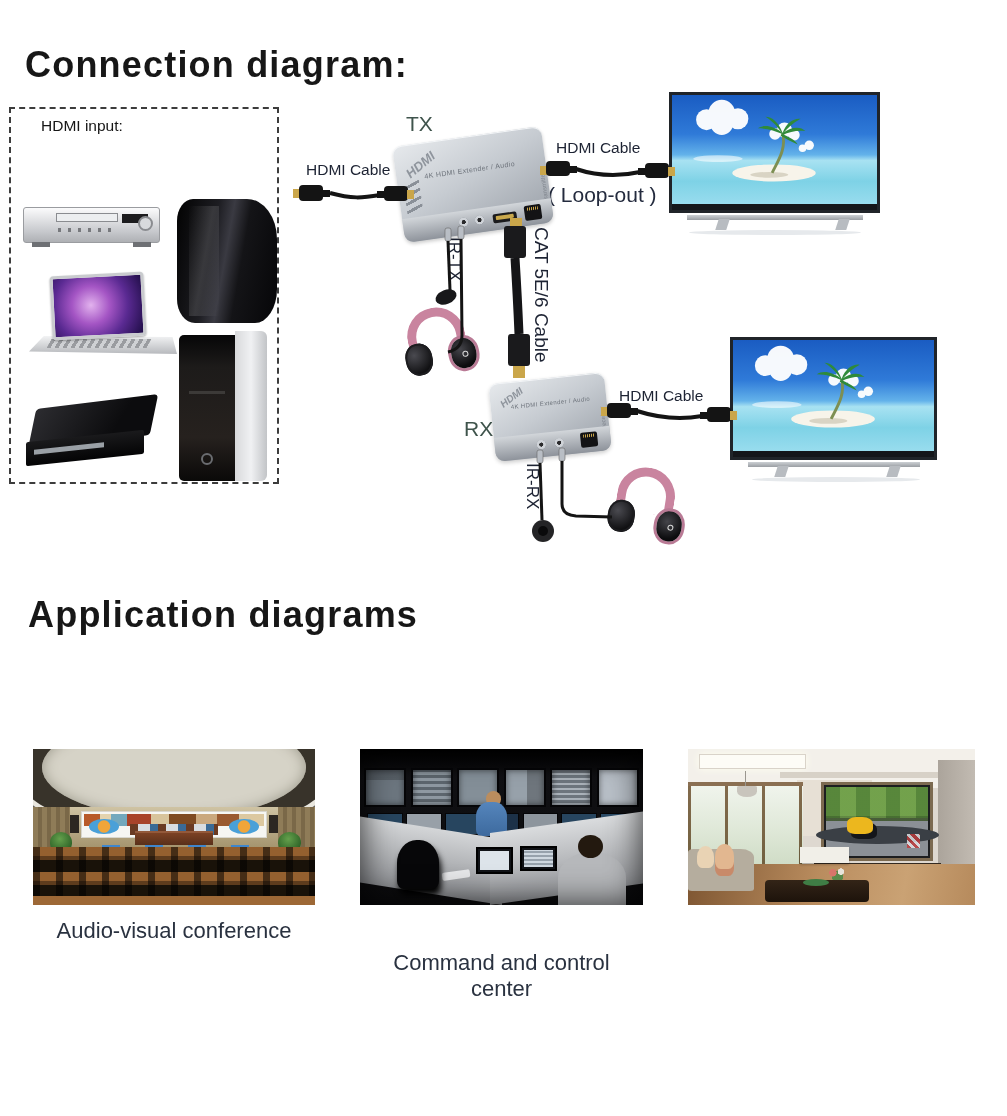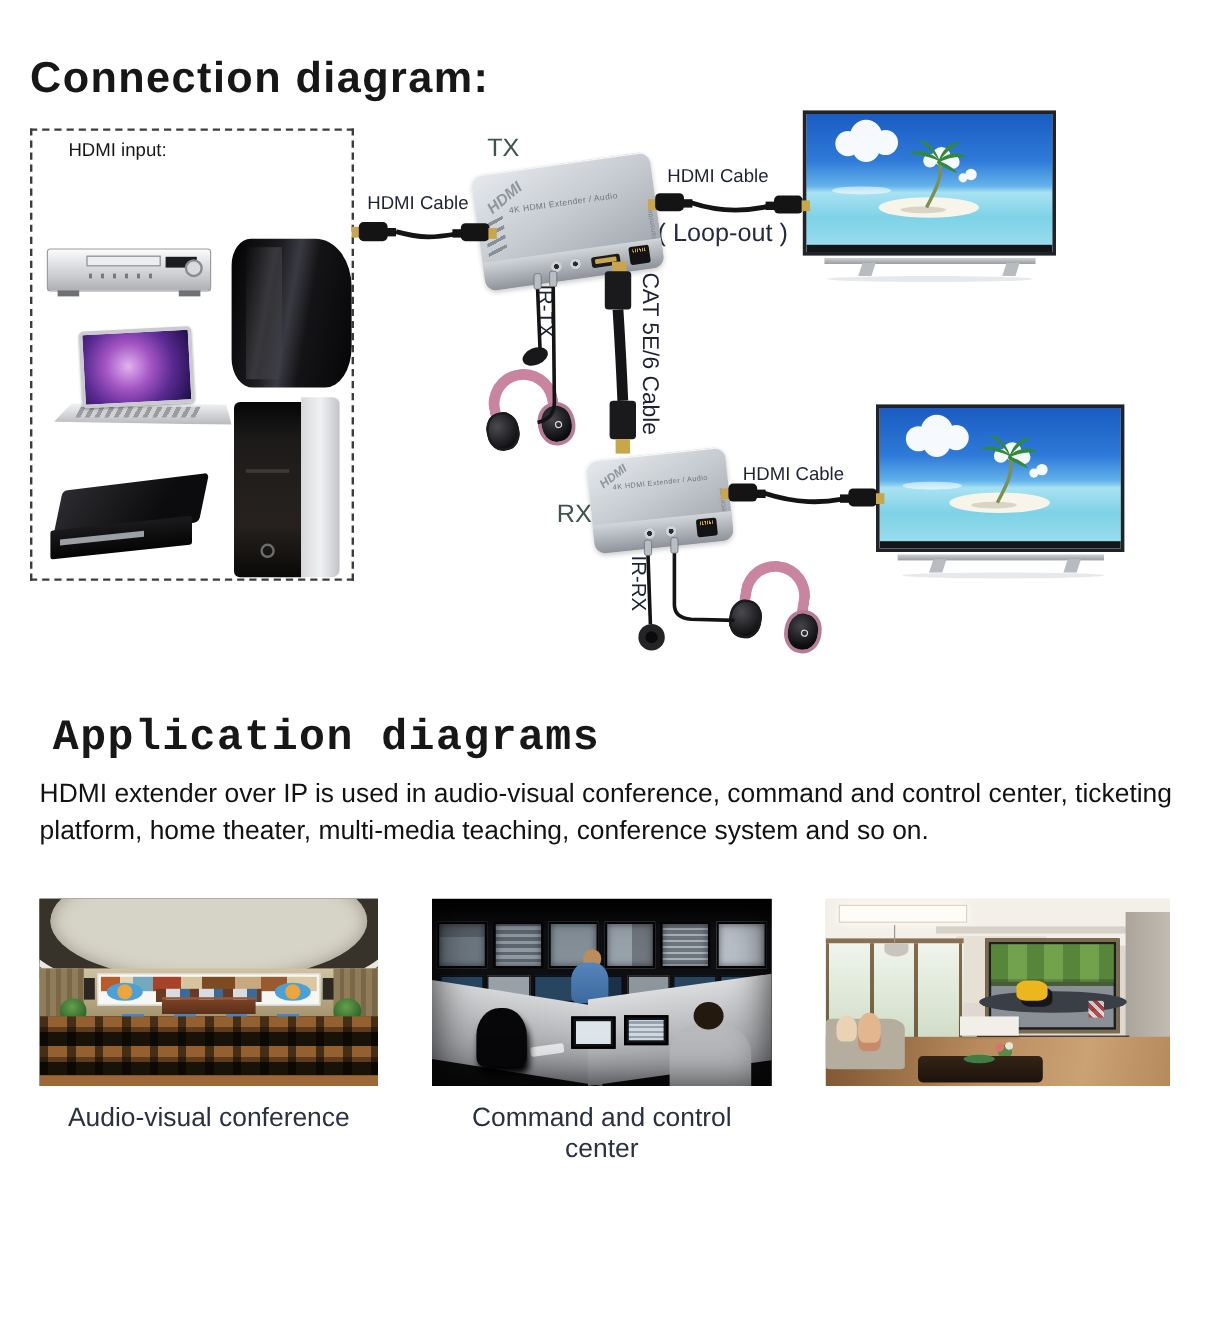--- a/index.html
+++ b/index.html
@@ -2,32 +2,32 @@
 <html><head>
 <meta charset="utf-8">
 <style>
   * { margin:0; padding:0; box-sizing:border-box; }
   body { background:#ffffff; font-family:"Liberation Sans", sans-serif; }
   .page { position:relative; width:1007px; height:1116px; background:#fff; overflow:hidden; }
 
   
   .h-title { position:absolute; font-weight:bold; color:#171717; font-size:36px; letter-spacing:1.2px; }
   #conn-title { left:25px; top:44px; }
-  #app-title  { left:44px; top:594px;font-family:Liberation Mono, monospace; }
+  #app-title  { left:28px; top:594px; }
   #app-desc { position:absolute; left:33px; top:645px; width:962px; font-size:22px; line-height:1.41; color:#121212; }
 
   .lbl { position:absolute; color:#1d2333; white-space:nowrap; }
   .lbl-cable { font-size:15.5px; }
   .lbl-vert { transform:rotate(90deg); transform-origin:0 0; font-size:17px; }
   #lbl-cat { font-size:19px; }
   .lbl-txrx { font-size:21px; color:#3f544c; }
   #lbl-loopout { font-size:21px; color:#242b3e; }
 
   
-  #input-box { position:absolute; left:25px; top:107px; width:270px; height:377px; border:2px dashed #3c3c3c; }
+  #input-box { position:absolute; left:9px; top:107px; width:270px; height:377px; border:2px dashed #3c3c3c; }
   #input-text { position:absolute; left:30px; top:8px; display:flex; font-size:15.5px; color:#161616; }
   #input-text .lab { margin-right:7px; }
   #input-text .lines div { line-height:21px; }
 
   
   .ill { position:absolute; }
   #dvd { left:12px; top:98px; width:137px; height:36px; background:linear-gradient(#fbfbfc,#c6c8cc 70%,#aeb0b4); border-radius:3px; border:1px solid #9a9ca0; }
   #dvd .tray { position:absolute; left:32px; top:5px; width:62px; height:9px; background:#eceef0; border:1px solid #8a8c90; }
   #dvd .disp { position:absolute; left:98px; top:6px; width:26px; height:9px; background:#1c1c1e; }
   #dvd .btns { position:absolute; left:34px; top:20px; width:60px; height:4px; background:repeating-linear-gradient(90deg,#77797d 0 3px,transparent 3px 10px); }
@@ -83,21 +83,21 @@
   .hp .cupL { position:absolute; left:0px; bottom:2px; width:27px; height:32px; border-radius:46%; background:radial-gradient(circle at 35% 35%, #4a4a50, #101012 70%); box-shadow:inset 0 0 0 2px #1c1c1f; }
   .hp .cupR { position:absolute; right:3px; bottom:0px; width:25px; height:30px; border-radius:46%; background:radial-gradient(circle at 40% 35%, #44444a, #0c0c0e 70%); box-shadow:0 0 0 3px #b97a95; }
   .hp .dot { position:absolute; right:11px; bottom:11px; width:6px; height:6px; border-radius:50%; border:1px solid #ddd; }
 
   
   .appimg { position:absolute; top:749px; height:156px; overflow:hidden; background:#111; }
   #app-conf { left:33px; width:282px; }
   #app-ctrl { left:360px; width:283px; }
   #app-home { left:688px; width:287px; background:#ded8d0; }
   .caption { position:absolute; top:918px; font-size:22px; color:#2a3240; text-align:center; }
-  #cap-1 { left:33px; width:282px; } #cap-2 { left:360px; width:283px; } #cap-3 { left:688px; width:287px; }
+  #cap-1 { left:33px; width:282px; } #cap-2 { left:360px; width:283px;margin-top:32px; } #cap-3 { left:688px; width:287px; }
 
   
   .cf-ceil { position:absolute; inset:0 0 58% 0; background:radial-gradient(ellipse at 50% 115%, #57503f 0%, #2b2620 55%, #17140f 100%); }
   .cf-ring { position:absolute; left:-9%; top:-34%; width:118%; height:92%; border-radius:50%; background:#38332a; border:5px solid #e9e7df; box-shadow:0 0 9px 2px #ffffff88; }
   .cf-ringin { position:absolute; left:9%; top:12%; width:82%; height:76%; border-radius:50%; background:#d6d3c7; box-shadow:inset 0 0 14px #9a9789; }
   .cf-wall { position:absolute; left:0; right:0; top:37%; height:26%; background:linear-gradient(#cfc3a3,#a5956f); }
   .cf-panelL { position:absolute; left:0; top:37%; width:13%; height:26%; background:repeating-linear-gradient(90deg,#8f7c58 0 5px,#7a6848 5px 9px); }
   .cf-panelR { position:absolute; right:0; top:37%; width:13%; height:26%; background:repeating-linear-gradient(90deg,#8f7c58 0 5px,#7a6848 5px 9px); }
   .cf-screen { position:absolute; left:17%; top:40%; width:66%; height:17%; background:#f6f6f3; border:1px solid #d8d6ce; }
   .cf-strip { position:absolute; left:2px; right:2px; top:2px; height:46%; background:repeating-linear-gradient(90deg,#b85a2a 0 9%,#e3d3ae 9% 15%,#73a8bd 15% 24%,#a8432a 24% 37%,#d8c49c 37% 47%,#7e4a22 47% 62%,#caa87e 62% 74%,#9a5a30 74% 86%,#dcc8a0 86% 100%); }
@@ -382,21 +382,20 @@
   <div class="lbl lbl-txrx" style="left:464px; top:417px;">RX</div>
   <div class="lbl lbl-cable" style="left:306px; top:161px;">HDMI Cable</div>
   <div class="lbl lbl-cable" style="left:556px; top:139px;">HDMI Cable</div>
   <div class="lbl" id="lbl-loopout" style="left:548px; top:183px;">( Loop-out )</div>
   <div class="lbl lbl-cable" style="left:619px; top:387px;">HDMI Cable</div>
   <div class="lbl lbl-vert" style="left:464px; top:237px;">IR-TX</div>
   <div class="lbl lbl-vert" id="lbl-cat" style="left:552px; top:227px;">CAT 5E/6 Cable</div>
   <div class="lbl lbl-vert" style="left:542px; top:463px;">IR-RX</div>
 
   <div id="app-title" class="h-title">Application diagrams</div>
-  <p id="app-desc">HDMI extender over IP is used in audio-visual conference, command and control center, ticketing platform, home theater, multi-media teaching, conference system and so on.</p>
 
   <div class="appimg" id="app-conf">
     <div class="cf-ceil"></div>
     <div class="cf-ring">
         <div class="cf-ringin"></div>
       </div>
     <div class="cf-wall"></div>
     <div class="cf-panelL"></div>
     <div class="cf-panelR"></div>
     <div class="cf-spkL"></div>

